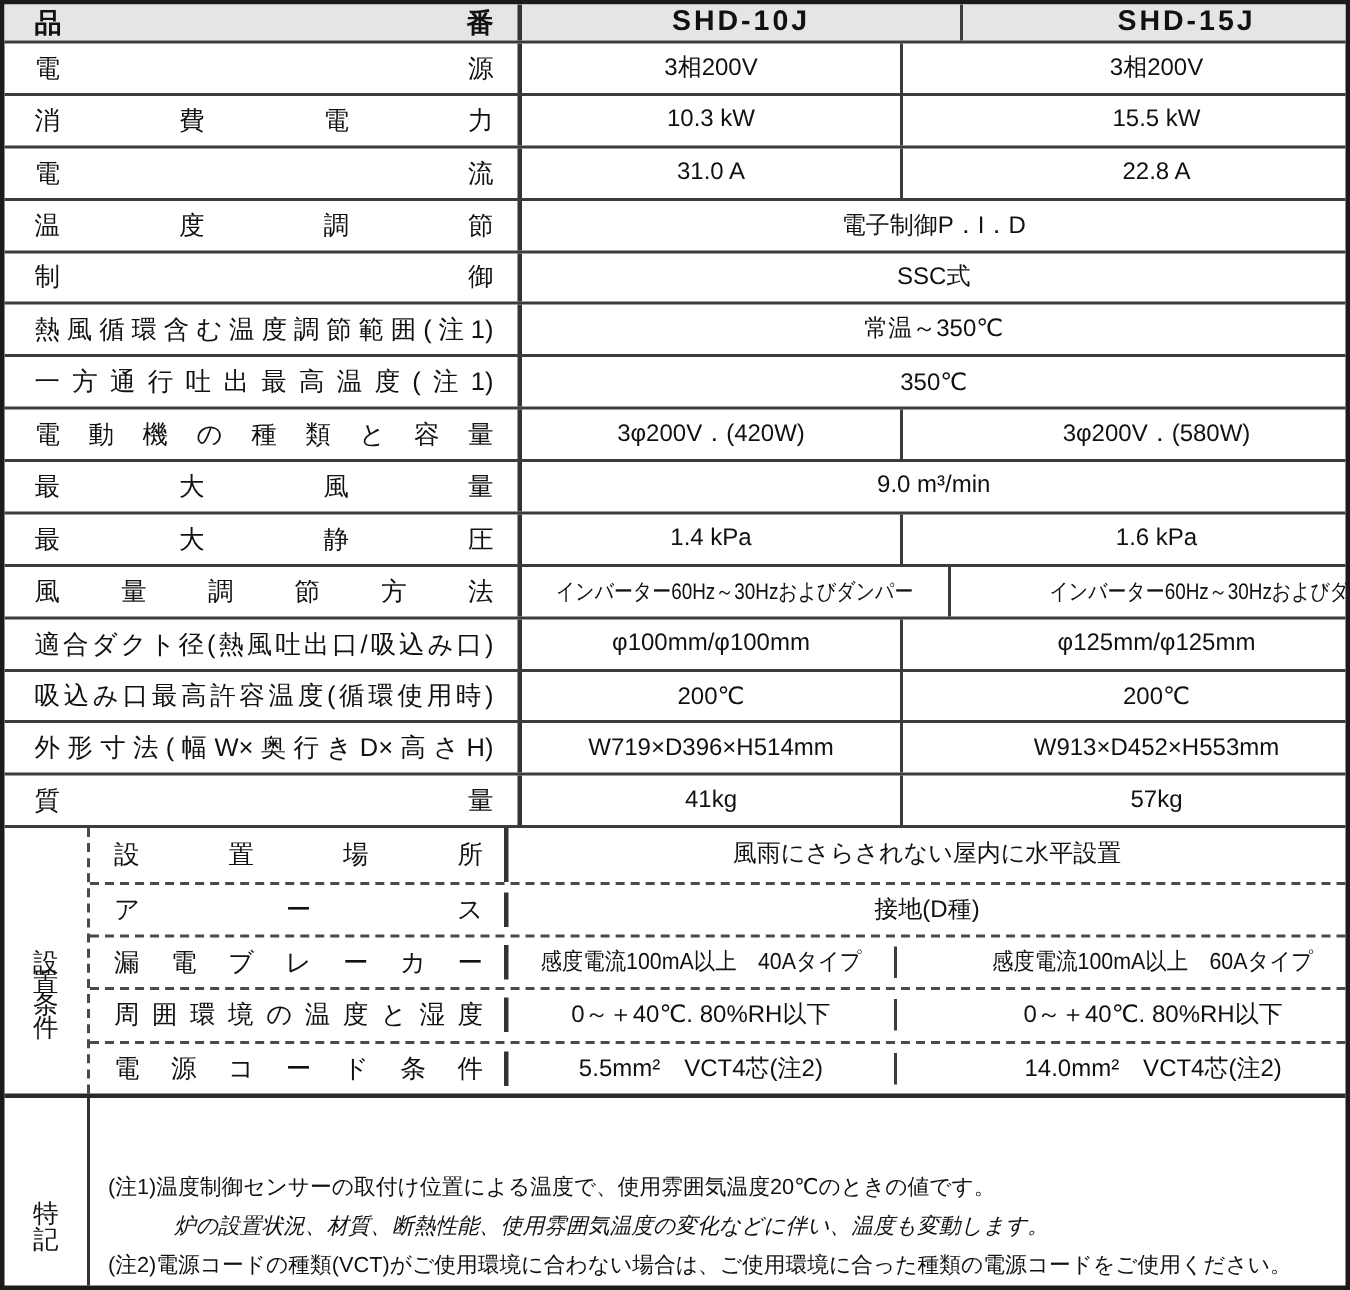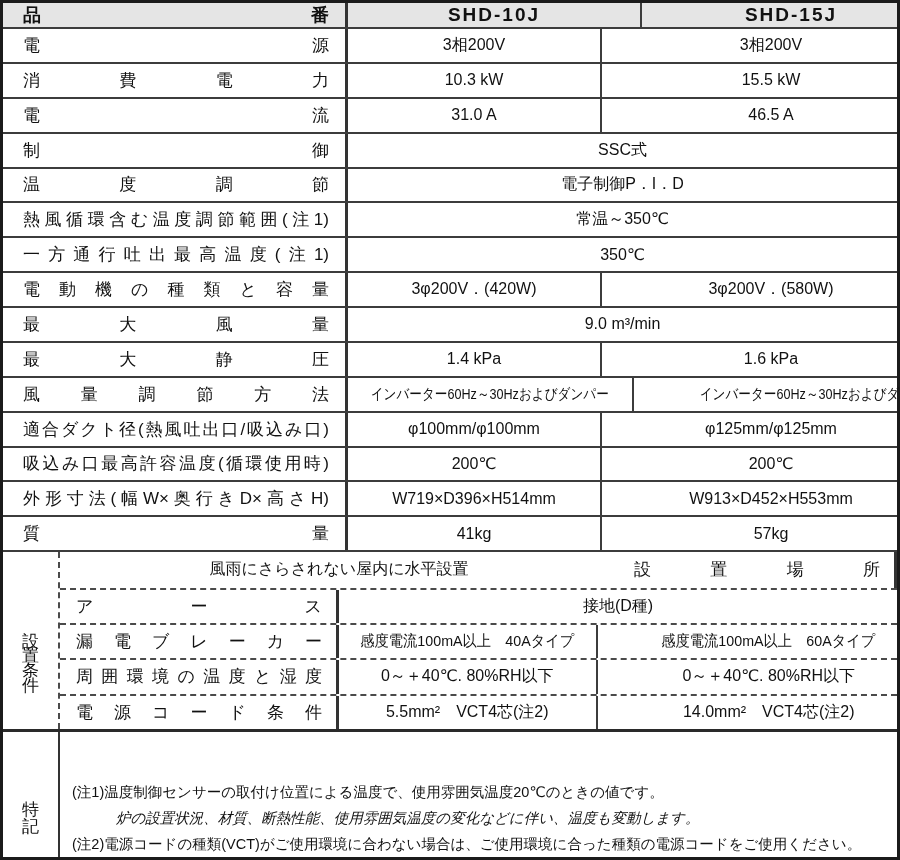--- a/index.html
+++ b/index.html
@@ -39,21 +39,21 @@
     width:55px; min-width:55px;
     border-right:2px dashed #4a4a4a;
     display:flex; align-items:center; justify-content:center;
   }
   .vtext {
     writing-mode:vertical-rl; text-orientation:upright;
     font-size:17px; letter-spacing:15px; padding-top:15px;
   }
   .install-rows { flex:1; display:flex; flex-direction:column; }
   .irow { display:flex; height:35.4px; box-sizing:border-box; }
-  .irow + .irow { border-top:2px dashed #4a4a4a; }
+  .irow + .irow { border-top:2px dashed #4a4a4a;align-items:center; }
   .ilbl {
     width:246px; min-width:246px;
     padding:0 14px 0 16px;
     border-right:3px solid #333;
     font-size:17px;
   }
   .ilbl .jtext { width:100%; text-align:justify; text-align-last:justify; text-justify:inter-character; }
   
   .notes { display:flex; flex:1; border-top:3px solid #2a2a2a; }
   .notes .vcol { border-right:2px solid #333; }
@@ -104,39 +104,39 @@
   </div>
 
   <div class="srow">
     <div class="cell lbl">
         <span class="jtext">電流</span>
       </div>
     <div class="cell val">
         <span>31.0 A</span>
       </div>
     <div class="cell val vdiv">
-        <span>46.5 A</span>
+        <span>22.8 A</span>
+      </div>
+  </div>
+
+  <div class="srow">
+    <div class="cell lbl">
+        <span class="jtext">温度調節</span>
+      </div>
+    <div class="cell val">
+        <span>電子制御P．I．D</span>
       </div>
   </div>
 
   <div class="srow">
     <div class="cell lbl">
         <span class="jtext">制御</span>
       </div>
     <div class="cell val">
         <span>SSC式</span>
-      </div>
-  </div>
-
-  <div class="srow">
-    <div class="cell lbl">
-        <span class="jtext">温度調節</span>
-      </div>
-    <div class="cell val">
-        <span>電子制御P．I．D</span>
       </div>
   </div>
 
   <div class="srow">
     <div class="cell lbl">
         <span class="jtext">熱風循環含む温度調節範囲(注1)</span>
       </div>
     <div class="cell val">
         <span>常温～350℃</span>
       </div>
@@ -244,25 +244,25 @@
       </div>
   </div>
 
   <div class="install">
     <div class="vcol">
       <span class="vtext">設置条件</span>
     </div>
     <div class="install-rows">
 
       <div class="irow">
+        <div class="cell ilbl">
+            <span class="jtext">設置場所</span>
+          </div>
         <div class="cell val">
             <span>風雨にさらされない屋内に水平設置</span>
-          </div>
-        <div class="cell ilbl">
-            <span class="jtext">設置場所</span>
           </div>
       </div>
 
       <div class="irow">
         <div class="cell ilbl">
             <span class="jtext">アース</span>
           </div>
         <div class="cell val">
             <span>接地(D種)</span>
           </div>

